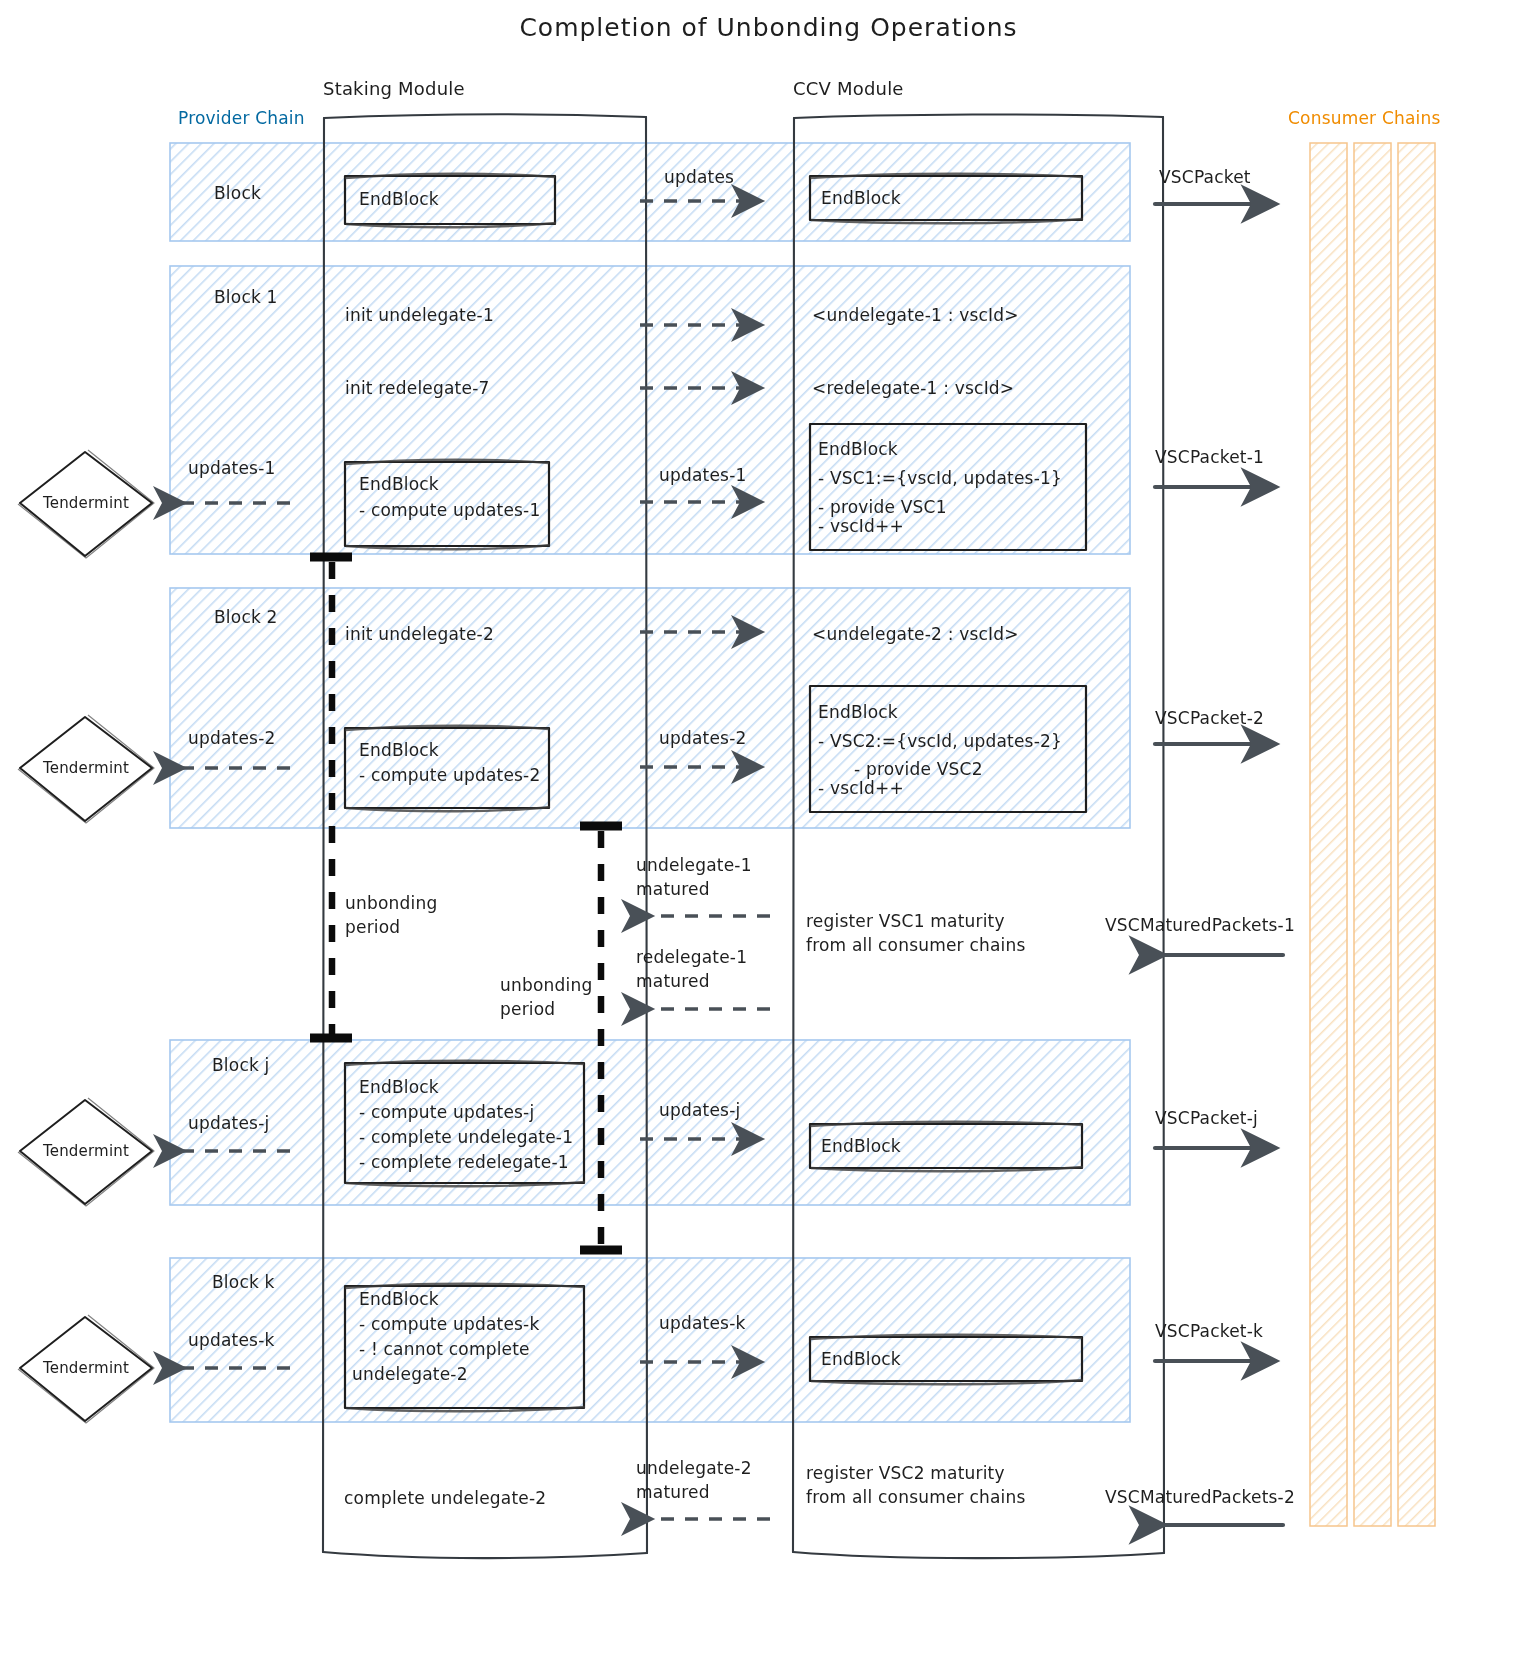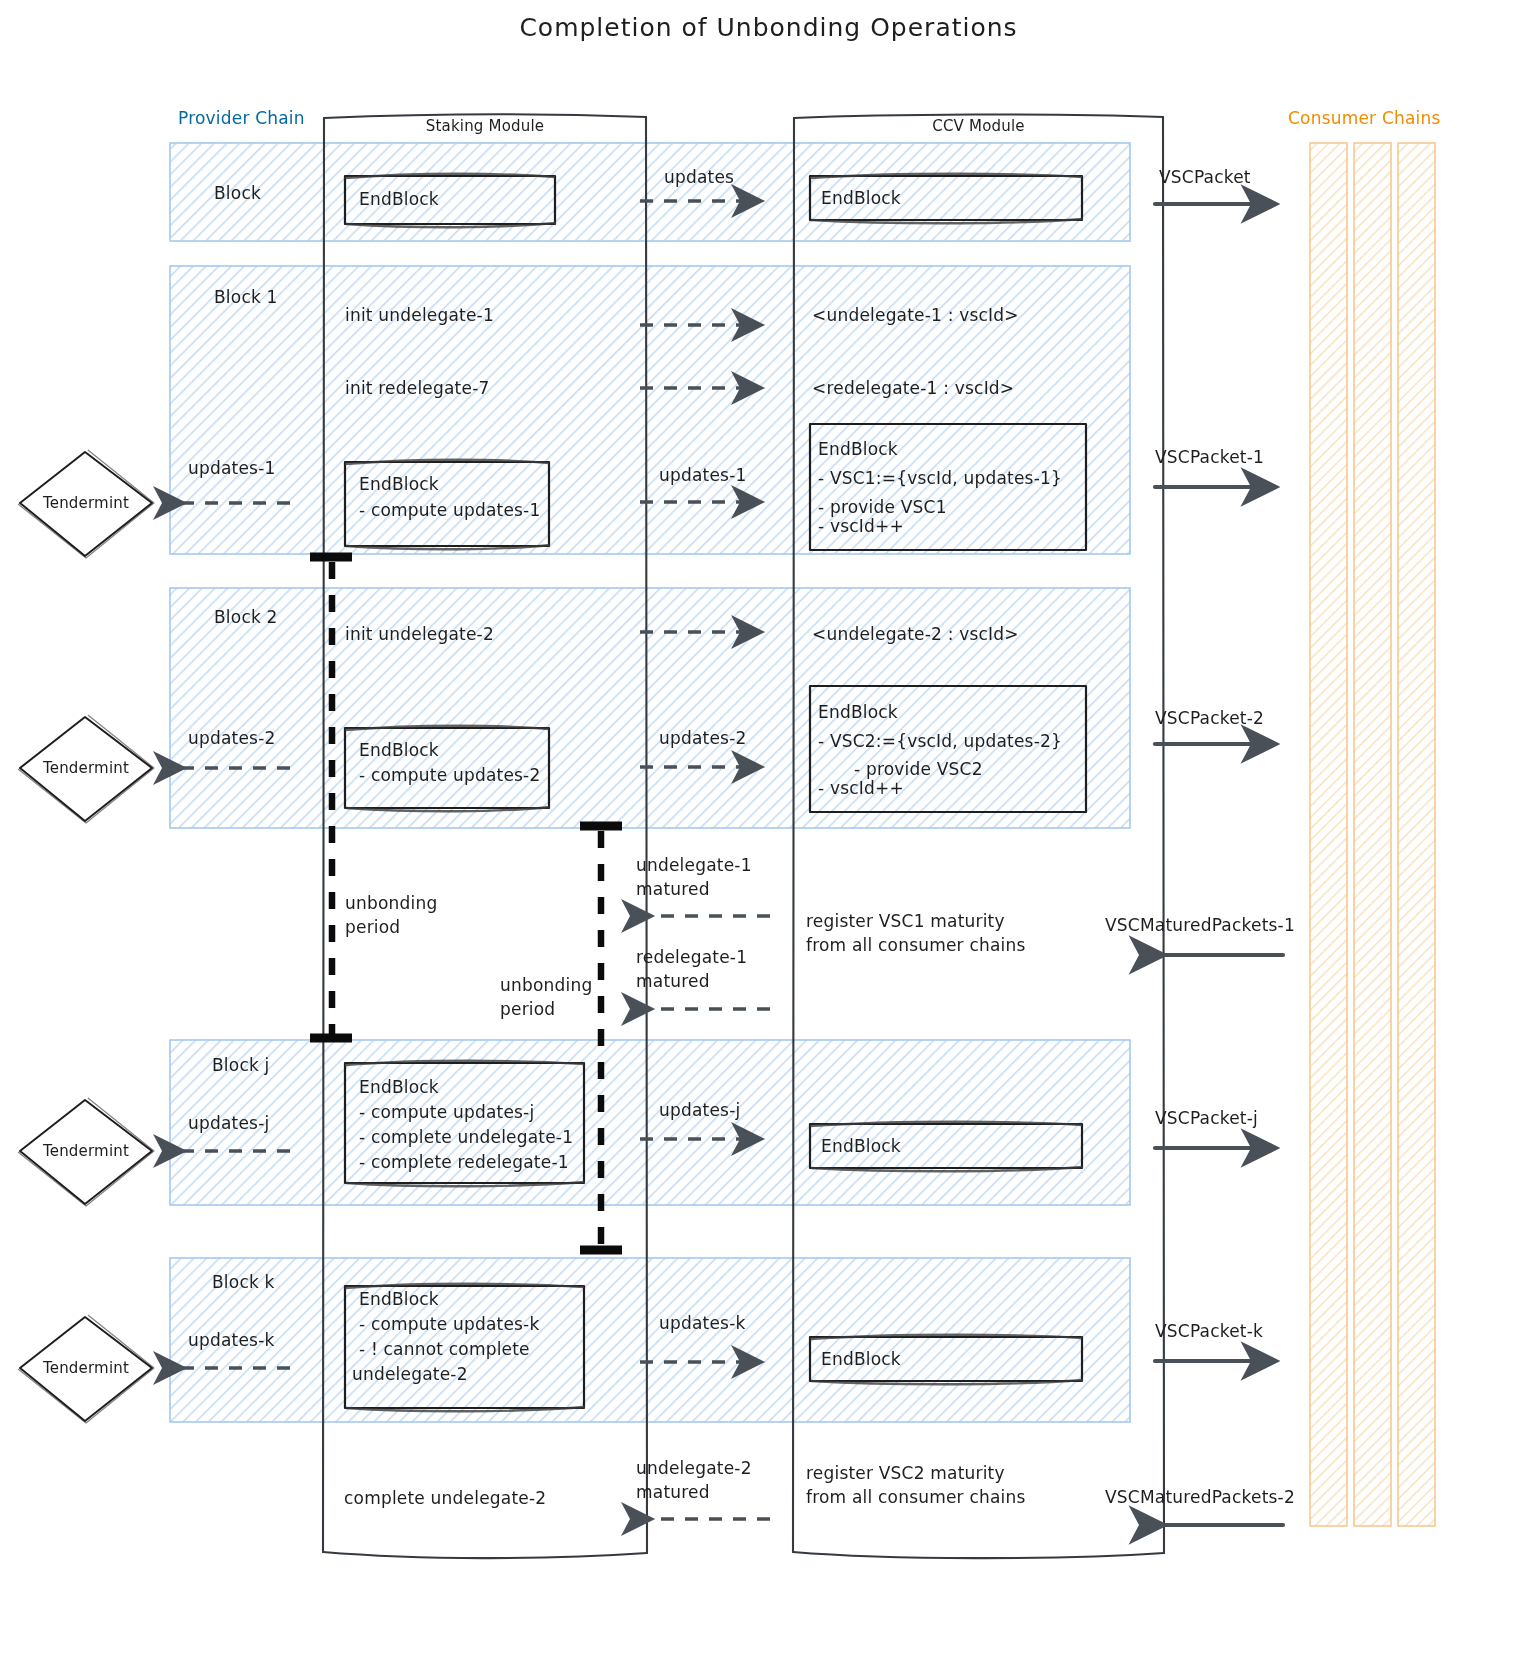--- a/index.html
+++ b/index.html
@@ -7,21 +7,21 @@
     width:1537px;height:1666px;position:relative;overflow:hidden;
     font-family:"DejaVu Sans","Liberation Sans",sans-serif;
     color:#1e1e1e;
   }
   #stage{position:absolute;left:0;top:0;width:1376px;height:1666px;}
   svg#canvas{position:absolute;left:0;top:0;width:1537px;height:1666px;}
 
   .txt{position:absolute;white-space:pre;font-family:"DejaVu Sans","Liberation Sans",sans-serif;
        color:#1e1e1e;letter-spacing:.2px;line-height:1.25;}
   .title{font-size:25px;left:0;top:12px;width:1537px;text-align:center;letter-spacing:1px;}
-  .hdr{font-size:15px;text-align:center;margin-top:39px;}
+  .hdr{font-size:18px;text-align:left;}
   .provider-lbl{font-size:17px;color:#0369a1;}
   .consumer-lbl{font-size:17px;color:#f08c00;}
   .lbl{font-size:17px;}
   .lbl.c{text-align:left;}
   .boxtxt{font-size:17px;line-height:1.45;}
   .tmlbl{font-size:15px;position:absolute;text-align:center;}
 </style>
 </head>
 <body>
 

